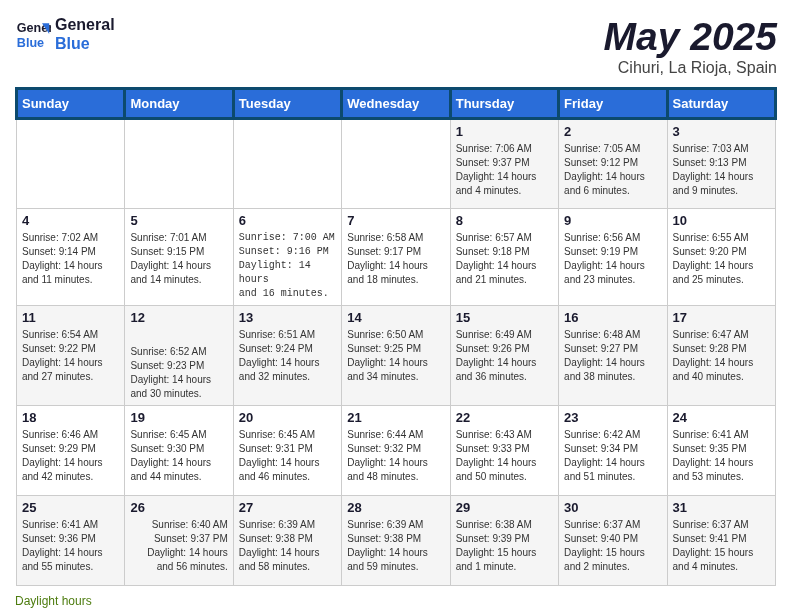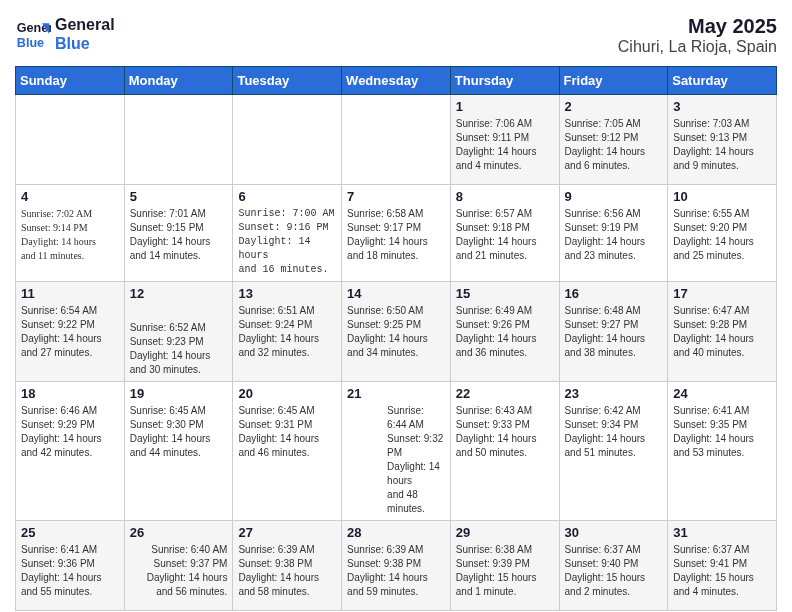--- a/index.html
+++ b/index.html
@@ -22,41 +22,42 @@
       gap: 4px;
     }
     .logo-icon {
       width: 36px;
       height: 36px;
     }
     .title-block {
       text-align: right;
     }
     .month-title {
-      font-size: 20px;
+      font-size: 39px;
       font-weight: bold;
       color: #1a1a2e;
+      font-style: italic;
     }
     .location {
       font-size: 16px;
       color: #444;
     }
     table {
       width: 100%;
       border-collapse: collapse;
       table-layout: fixed;
     }
     thead th {
       background-color: #2a6dd9;
       color: #fff;
       font-size: 13px;
       font-weight: bold;
       padding: 6px 4px;
       text-align: left;
-      border: 1px solid #0c4a6e;
+      border: 3px solid #0c4a6e;
     }
     tbody td {
       border: 1px solid #ccc;
       vertical-align: top;
       padding: 4px 5px;
       font-size: 10.5px;
       color: #333;
       height: 90px;
       background: #fff;
     }
@@ -124,21 +125,21 @@
   </thead>
   <tbody id="calendar-body">
       <tr>
         <td class="empty-cell"></td>
         <td class="empty-cell"></td>
         <td class="empty-cell"></td>
         <td class="empty-cell"></td>
         <td>
           <span class="day-number">1</span>
           <div class="day-info" style="white-space: pre-line;">Sunrise: 7:06 AM
-Sunset: 9:11 PM
+Sunset: 9:37 PM
 Daylight: 14 hours
 and 4 minutes.</div>
         </td>
         <td>
           <span class="day-number">2</span>
           <div class="day-info" style="white-space: pre-line;">Sunrise: 7:05 AM
 Sunset: 9:12 PM
 Daylight: 14 hours
 and 6 minutes.</div>
         </td>
@@ -146,21 +147,21 @@
           <span class="day-number">3</span>
           <div class="day-info" style="white-space: pre-line;">Sunrise: 7:03 AM
 Sunset: 9:13 PM
 Daylight: 14 hours
 and 9 minutes.</div>
         </td>
       </tr>
       <tr>
         <td>
           <span class="day-number">4</span>
-          <div class="day-info" style="white-space: pre-line; font-family: Liberation Serif, serif;">Sunrise: 7:02 AM
+          <div class="day-info" style="white-space: pre-line;">Sunrise: 7:02 AM
 Sunset: 9:14 PM
 Daylight: 14 hours
 and 11 minutes.</div>
         </td>
         <td>
           <span class="day-number">5</span>
           <div class="day-info" style="white-space: pre-line;">Sunrise: 7:01 AM
 Sunset: 9:15 PM
 Daylight: 14 hours
 and 14 minutes.</div>
@@ -269,21 +270,21 @@
         </td>
         <td>
           <span class="day-number">20</span>
           <div class="day-info" style="white-space: pre-line;">Sunrise: 6:45 AM
 Sunset: 9:31 PM
 Daylight: 14 hours
 and 46 minutes.</div>
         </td>
         <td>
           <span class="day-number">21</span>
-          <div class="day-info" style="white-space: pre-line; margin-left: 40px;">Sunrise: 6:44 AM
+          <div class="day-info" style="white-space: pre-line;">Sunrise: 6:44 AM
 Sunset: 9:32 PM
 Daylight: 14 hours
 and 48 minutes.</div>
         </td>
         <td>
           <span class="day-number">22</span>
           <div class="day-info" style="white-space: pre-line;">Sunrise: 6:43 AM
 Sunset: 9:33 PM
 Daylight: 14 hours
 and 50 minutes.</div>

